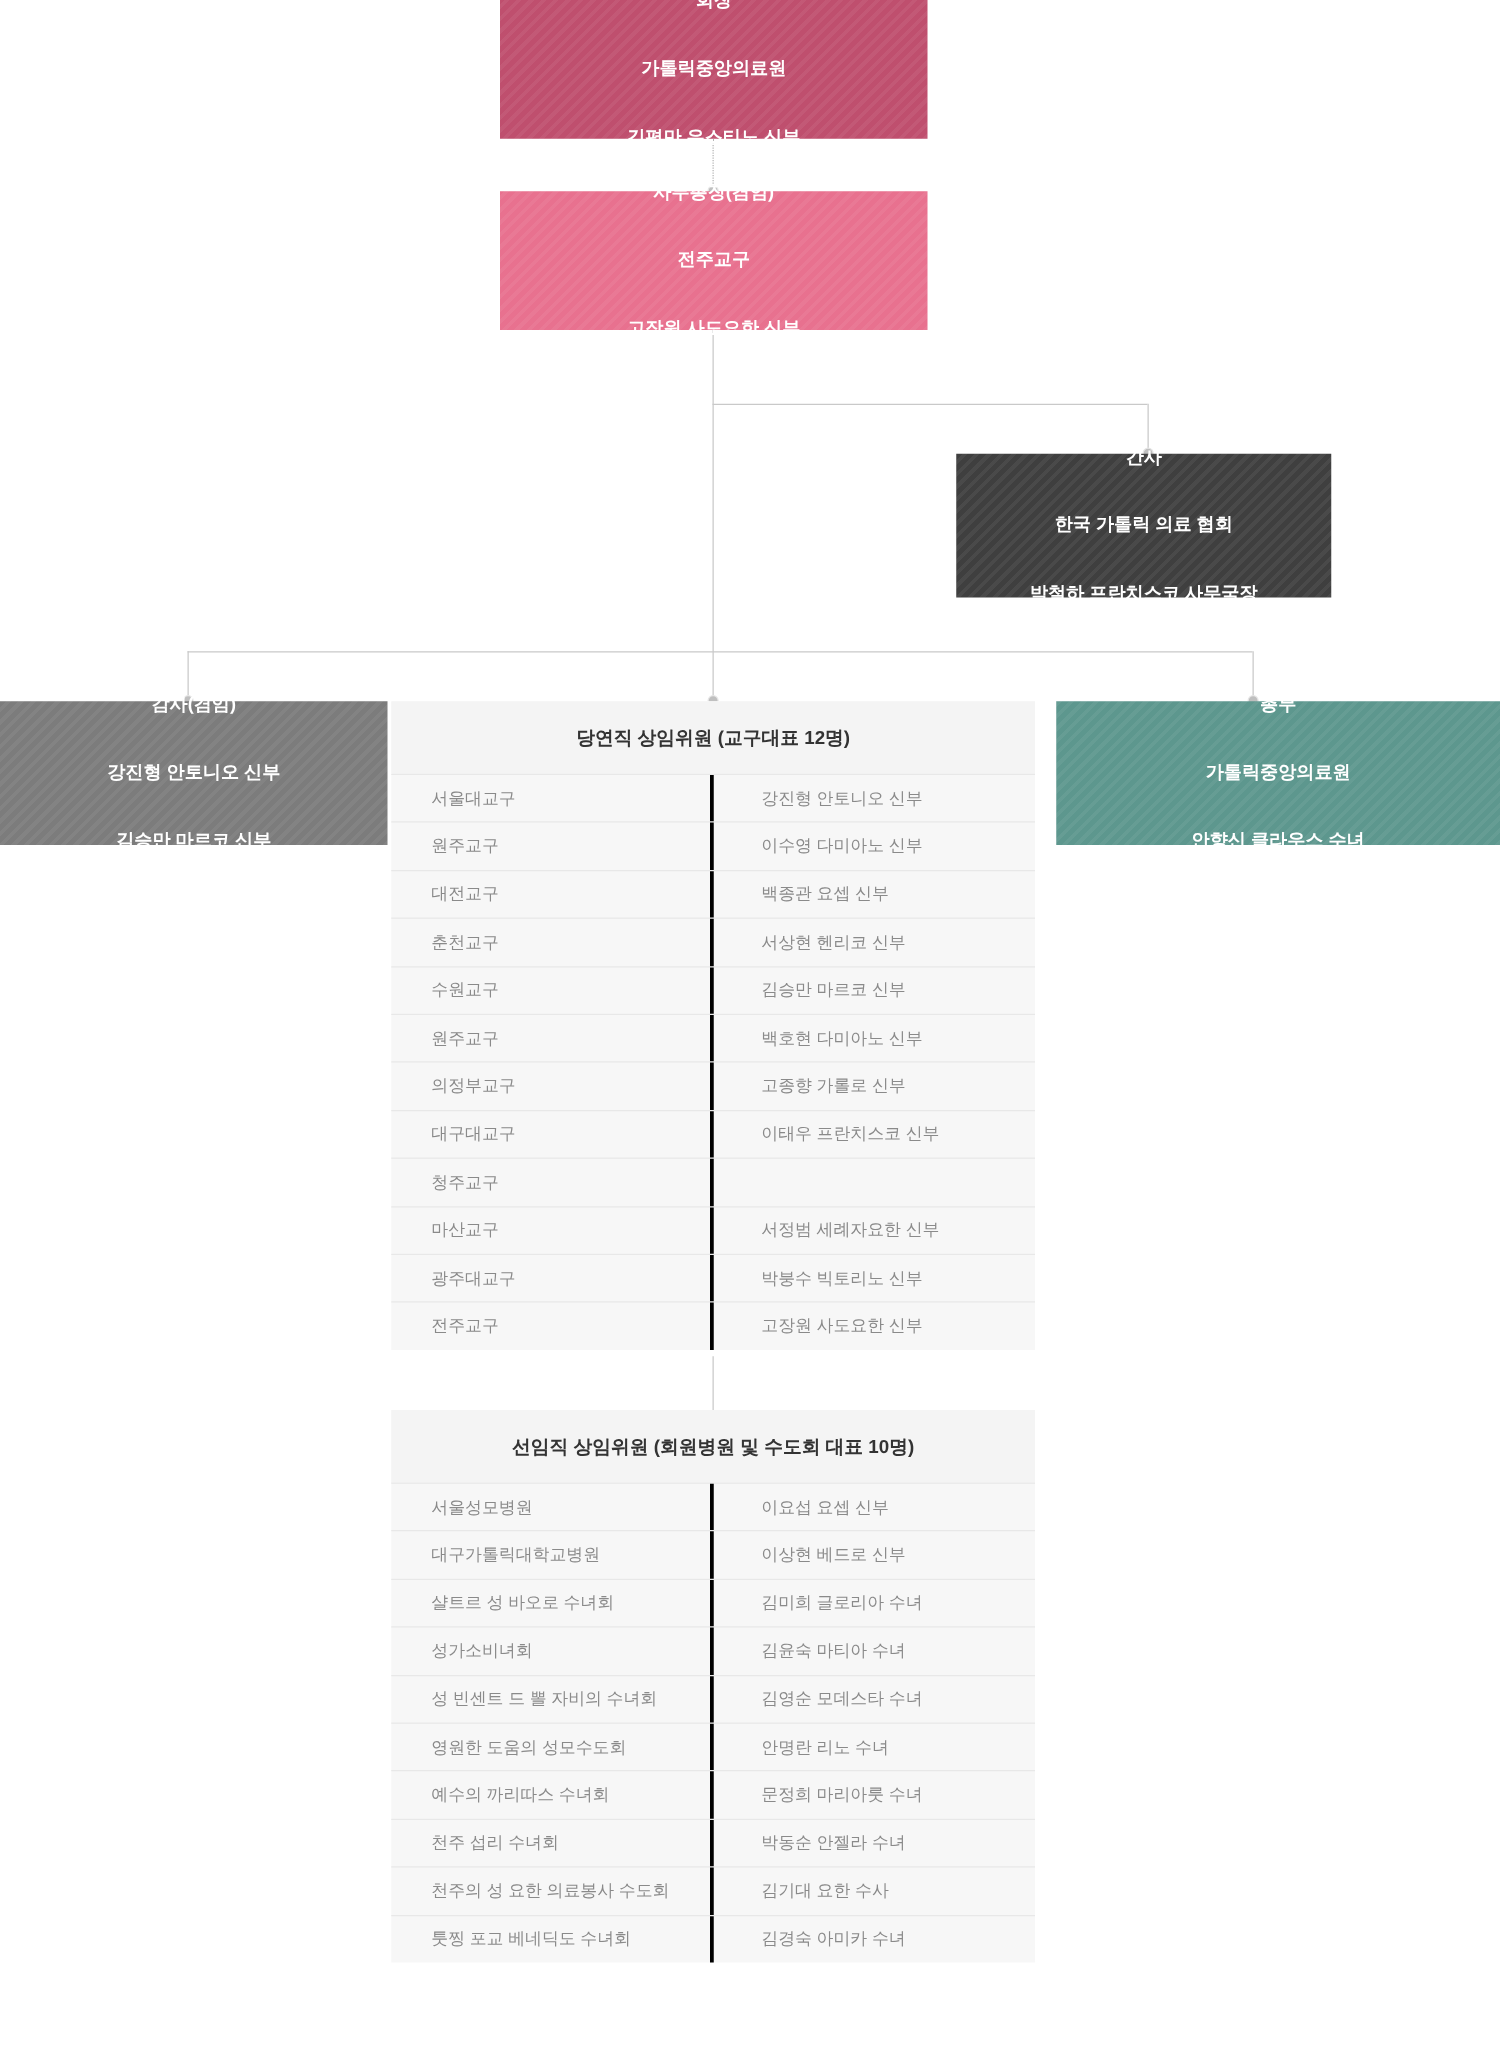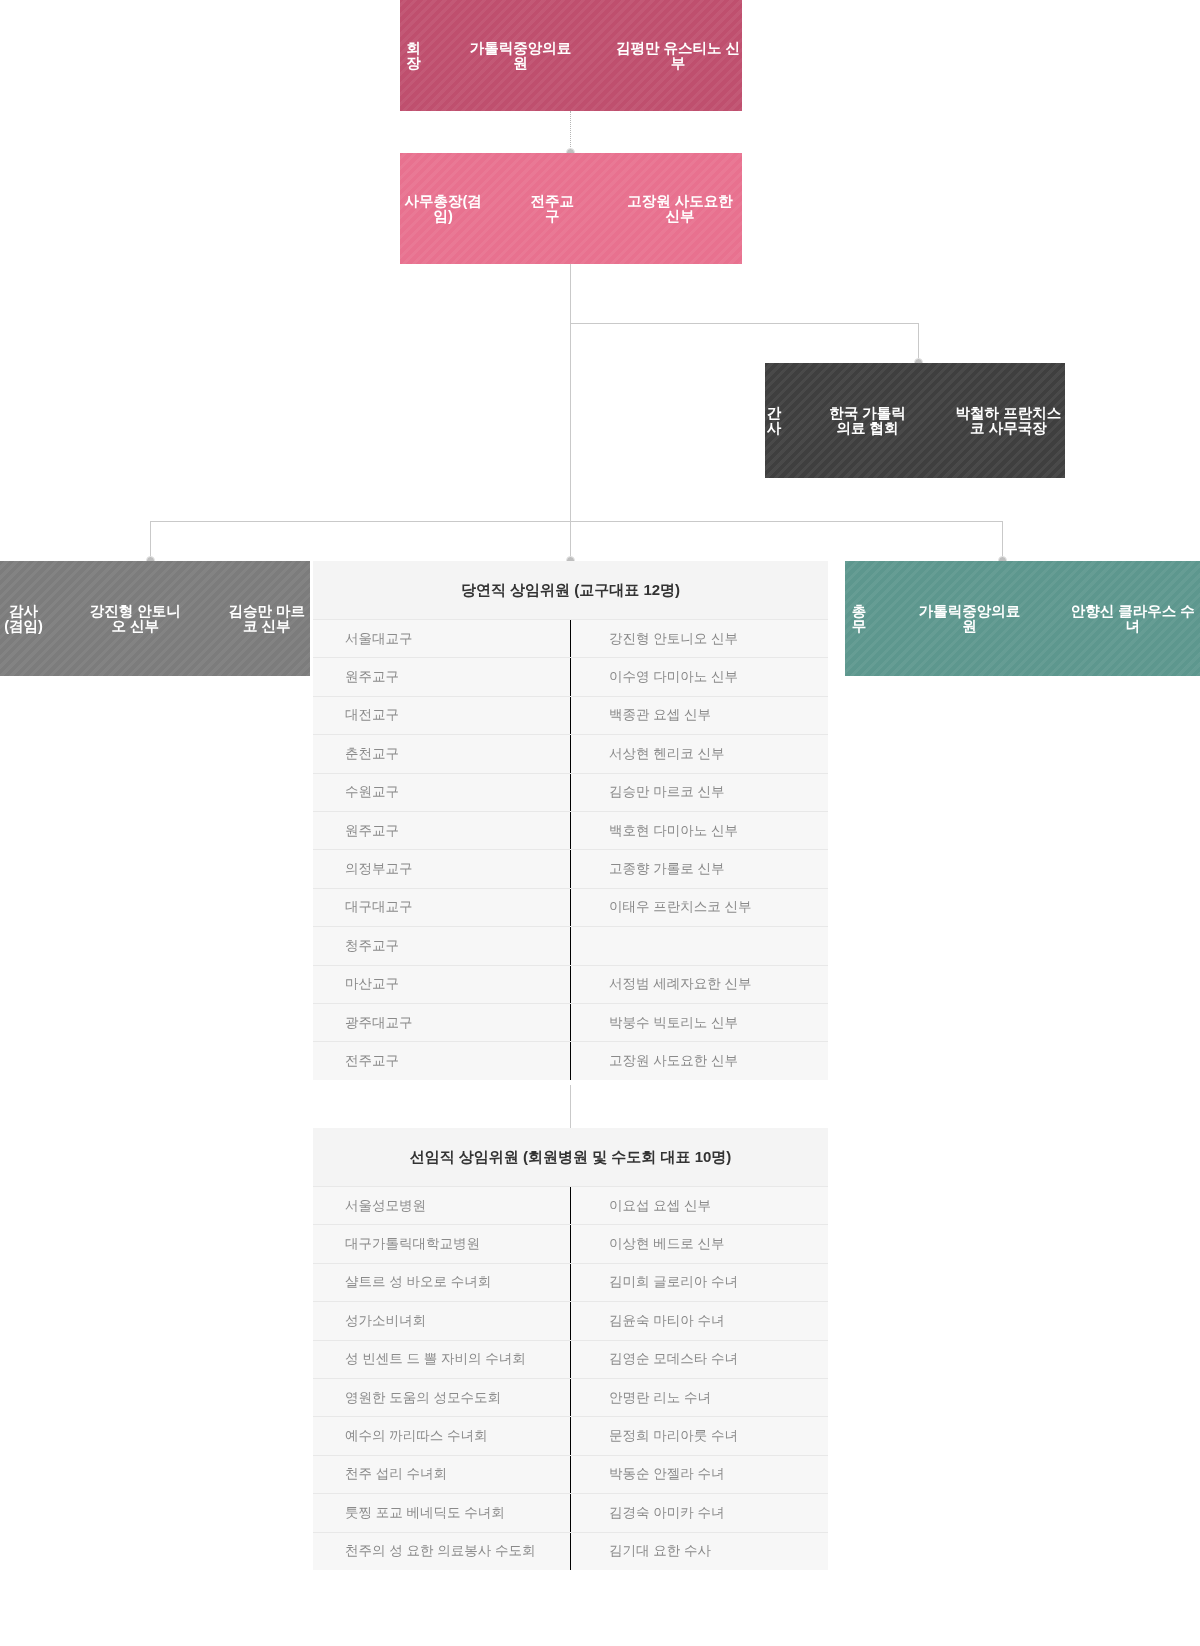--- a/index.html
+++ b/index.html
@@ -13,25 +13,25 @@
     position: relative;
     width: 1200px;
     height: 1646px;
     overflow: hidden;
   }
 
   
   .node {
     position: absolute;
     display: flex;
-    flex-direction: row;
+    flex-direction: column;
     align-items: center;
     justify-content: center;
     color: #ffffff;
-    text-align: center;
+    text-align: right;
     font-weight: bold;
     font-size: 14.5px;
     line-height: 1.0;
     background-image: repeating-linear-gradient(
       -45deg,
       rgba(255,255,255,0.055) 0px,
       rgba(255,255,255,0.055) 3px,
       rgba(0,0,0,0.0) 3px,
       rgba(0,0,0,0.0) 7px
     );
@@ -91,21 +91,21 @@
     border-top: 1px solid #e8e8e8;
     background: #f7f7f7;
   }
   .trow .c1 {
     width: 258px;
     display: flex;
     align-items: center;
     padding-left: 32px;
     font-size: 13.5px;
     color: #8a8a8a;
-    border-right: 1px solid #000000;
+    border-right: 3px solid #000000;
   }
   .trow .c2 {
     flex: 1;
     display: flex;
     align-items: center;
     padding-left: 38px;
     font-size: 13.5px;
     color: #8a8a8a;
   }
 </style>
@@ -246,23 +246,23 @@
         </div>
         <div class="trow">
           <div class="c1">예수의 까리따스 수녀회</div>
           <div class="c2">문정희 마리아룻 수녀</div>
         </div>
         <div class="trow">
           <div class="c1">천주 섭리 수녀회</div>
           <div class="c2">박동순 안젤라 수녀</div>
         </div>
         <div class="trow">
+          <div class="c1">천주의 성 요한 의료봉사 수도회</div>
+          <div class="c2">김기대 요한 수사</div>
+        </div>
+        <div class="trow">
           <div class="c1">툿찡 포교 베네딕도 수녀회</div>
           <div class="c2">김경숙 아미카 수녀</div>
         </div>
-        <div class="trow">
-          <div class="c1">천주의 성 요한 의료봉사 수도회</div>
-          <div class="c2">김기대 요한 수사</div>
-        </div>
       </div>
   </div>
 
 </div>
 
 </body></html>

